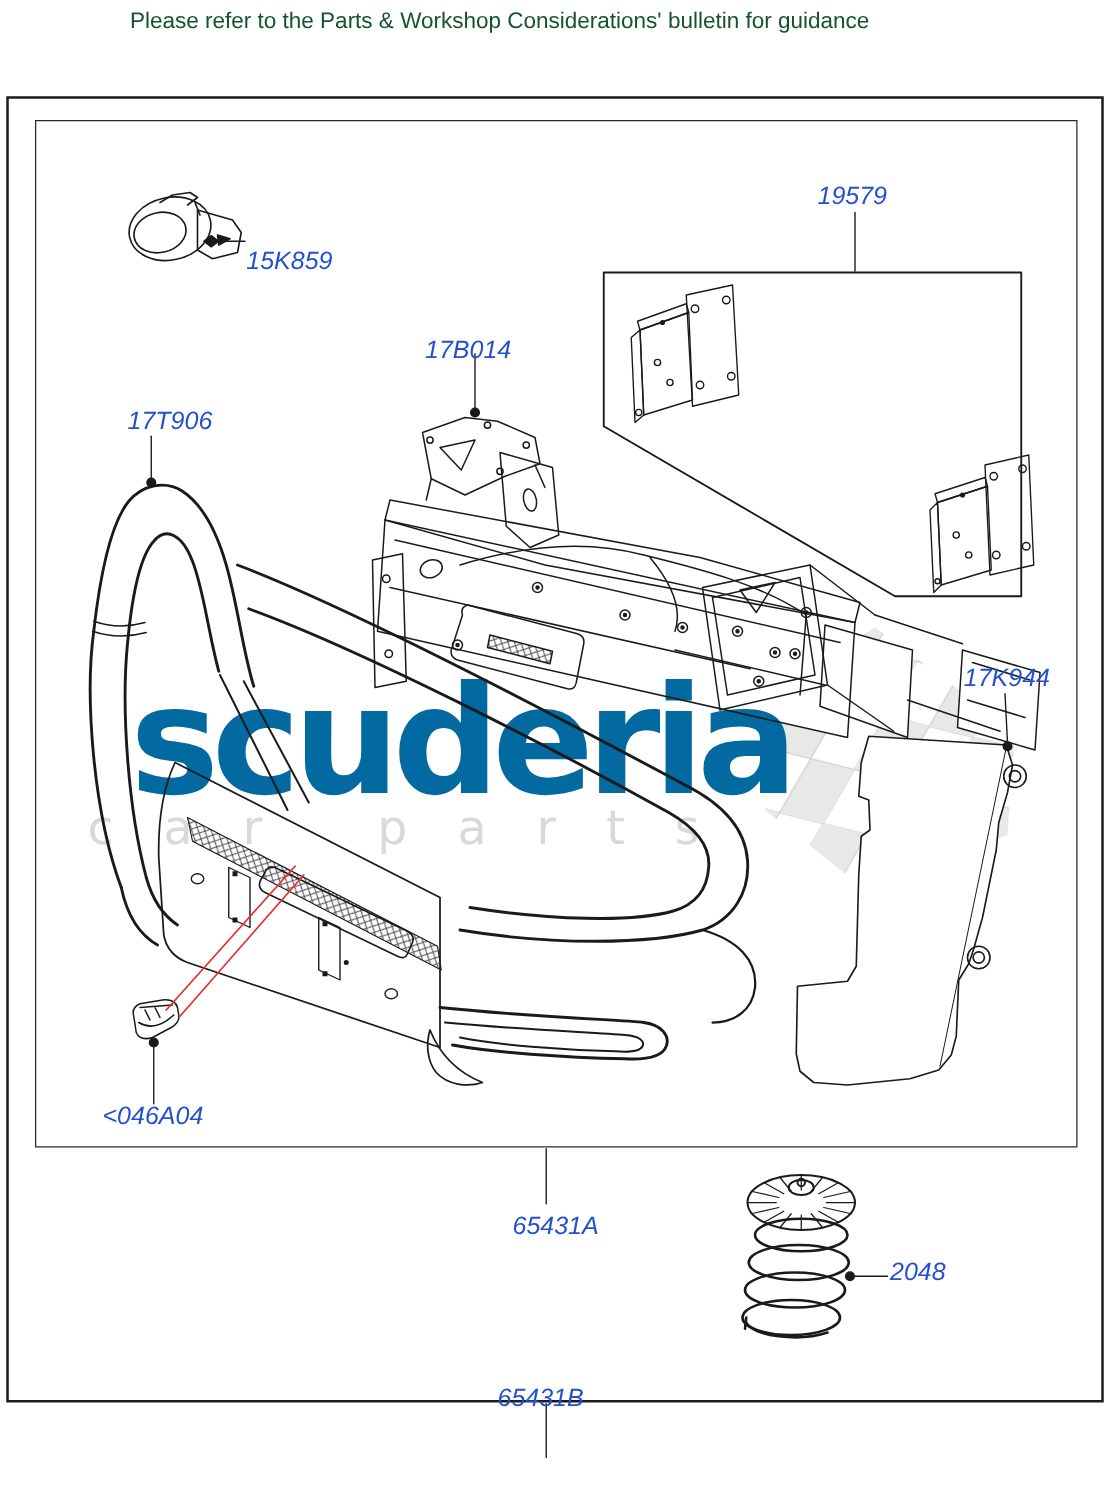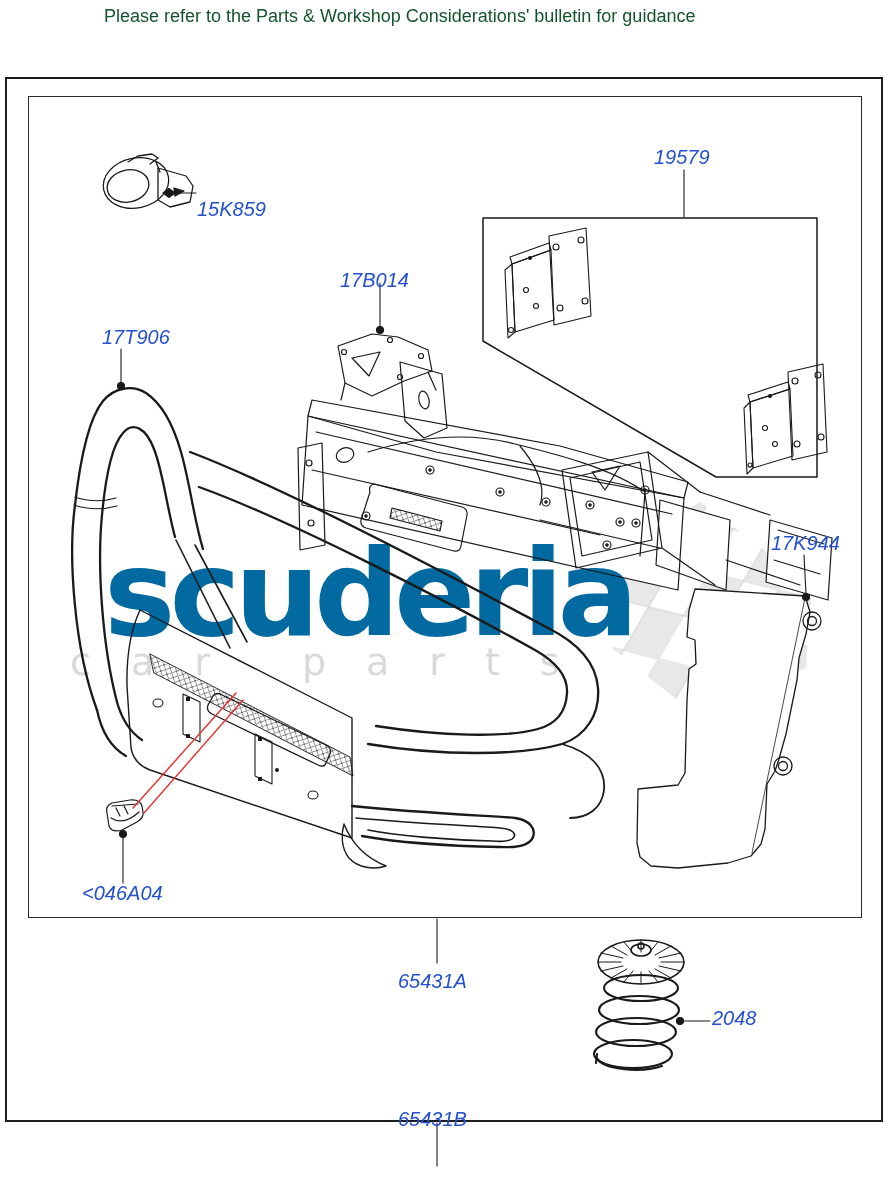--- a/index.html
+++ b/index.html
@@ -15,21 +15,21 @@
             font-weight:700;font-size:120px;letter-spacing:-6px;color:#0369a1;z-index:3;margin-left:44px;}
   .wm-sub{position:absolute;left:70px;top:640px;font-family:"DejaVu Sans",sans-serif;
           font-size:38px;letter-spacing:40px;color:#d9d9d9;z-index:3;}
   .plabel{position:absolute;color:#2450cf;font-size:20px;z-index:5;white-space:nowrap;font-style:italic;}
   #lbl-sensor{left:197px;top:198px;}
   #lbl-impactbox{left:654px;top:146px;}
   #lbl-bracket{left:340px;top:269px;}
   #lbl-bullbar{left:102px;top:326px;}
   #lbl-deflector{left:771px;top:532px;}
   #lbl-clip{left:82px;top:882px;}
-  #lbl-packa{left:398px;top:970px;}
+  #lbl-packa{left:410px;top:970px;}
   #lbl-spring{left:712px;top:1007px;}
   #lbl-packb{left:398px;top:1108px;}
   .z1{z-index:1}.z4{z-index:4}
 </style>
 </head>
 <body>
 
 <div id="page">
 
   <div class="notice">

